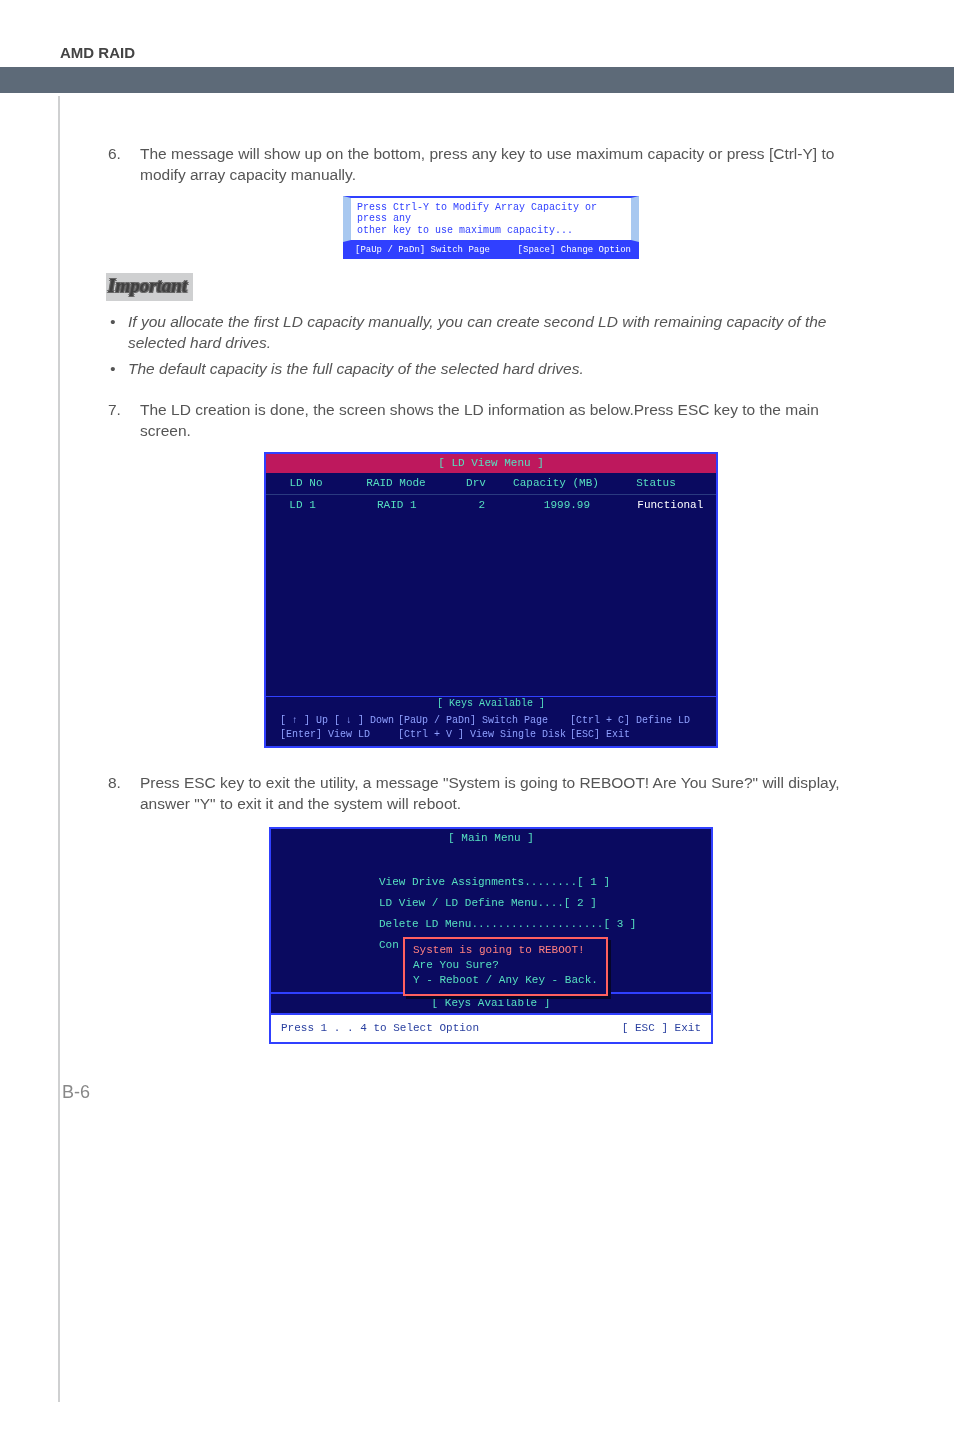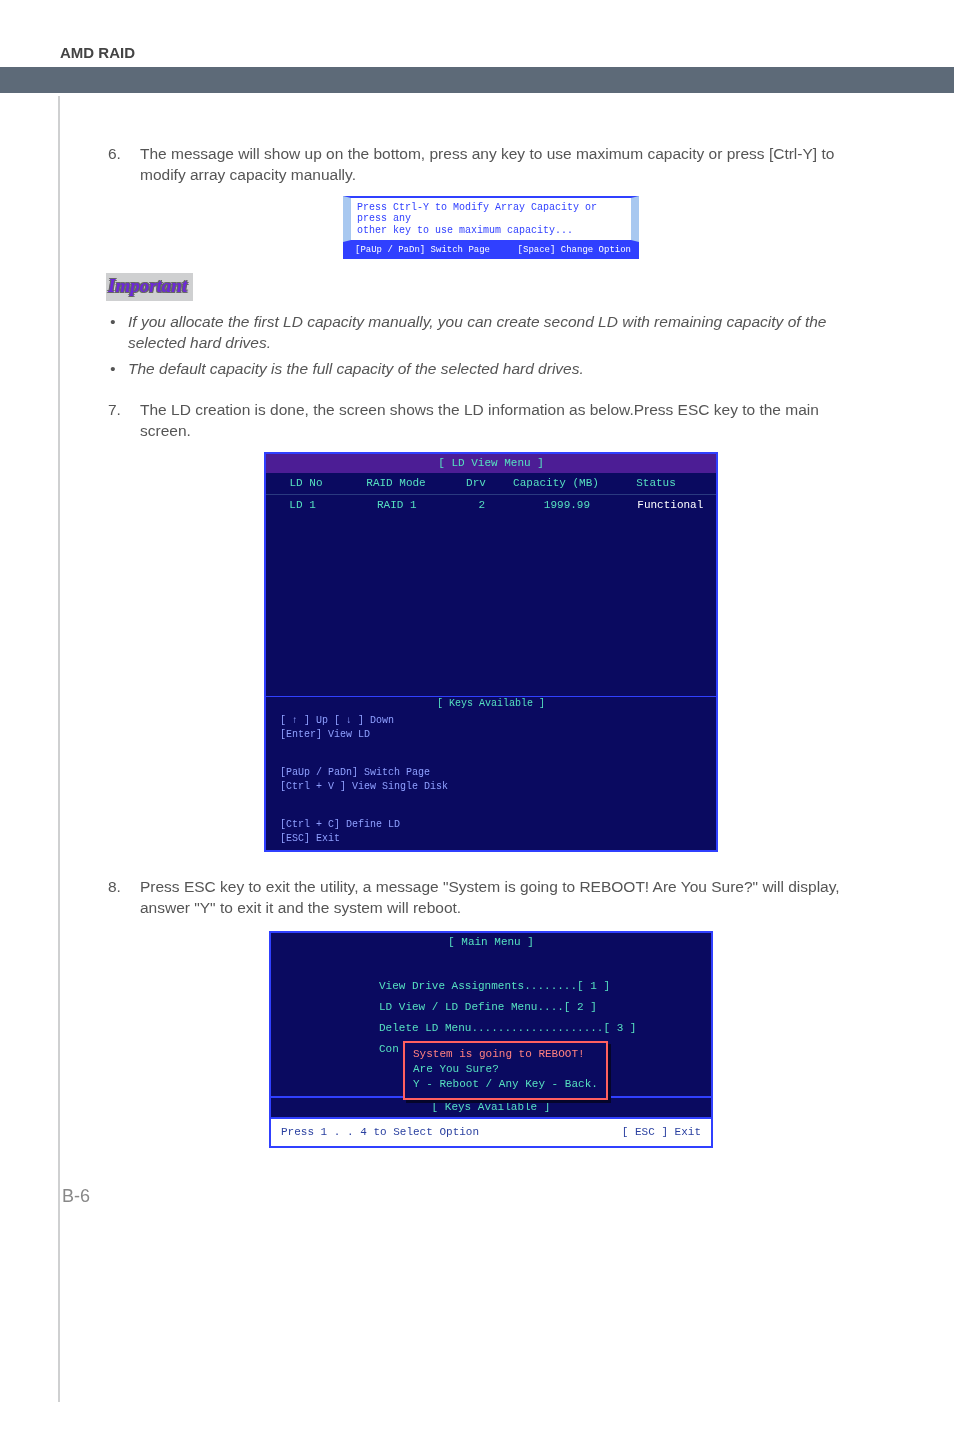--- a/index.html
+++ b/index.html
@@ -82,21 +82,21 @@
   }
 
   .important {
     margin: 14px 0 14px -2px;
   }
   .important-title {
     font-family: Georgia, serif;
     font-style: italic;
     font-weight: bold;
     font-size: 19px;
-    color: #6d28d9;
+    color: #404040;
     text-shadow:
       -1px -1px 0 #666, 1px -1px 0 #666,
       -1px 1px 0 #666, 1px 1px 0 #666;
     background: #cfd0d1;
     display: inline-block;
     padding: 0 6px 2px 2px;
     margin-bottom: 6px;
     text-align: right;
   }
   .bullet-list {
@@ -117,21 +117,21 @@
     top: 0;
   }
 
   .bios-window {
     width: 450px;
     font-family: "Courier New", monospace;
     font-size: 11px;
     border: 2px solid #3040ff;
   }
   .bios-titlebar {
-    background: #4c1d95;
+    background: #be185d;
     color: #fff;
     text-align: center;
     padding: 2px 0;
     position: relative;
   }
   .bios-titlebar .bracket {
     color: #56e0c0;
   }
   .bios-head-row, .bios-body-row, .bios-sep {
     display: flex;
@@ -172,22 +172,21 @@
     color: #56e0c0;
     background: #0a0a60;
     position: relative;
     top: -1px;
   }
   .bios-keys-body {
     padding: 2px 10px 4px 14px;
     color: #8fa0ff;
     line-height: 1.4;
     display: flex;
-    gap: 24px;
-    flex-direction: column;
+    gap: 4px;
   }
 
   .figure2 {
     display: flex;
     justify-content: center;
     margin: 12px 0 8px 0;
   }
   .bios-menu {
     width: 440px;
     background: #0a0a60;

